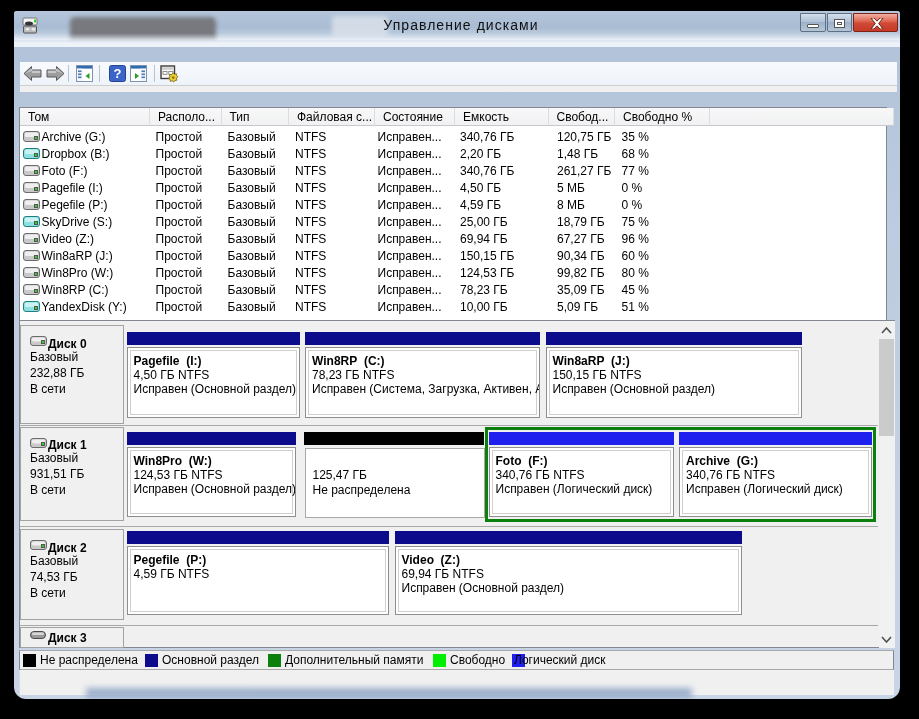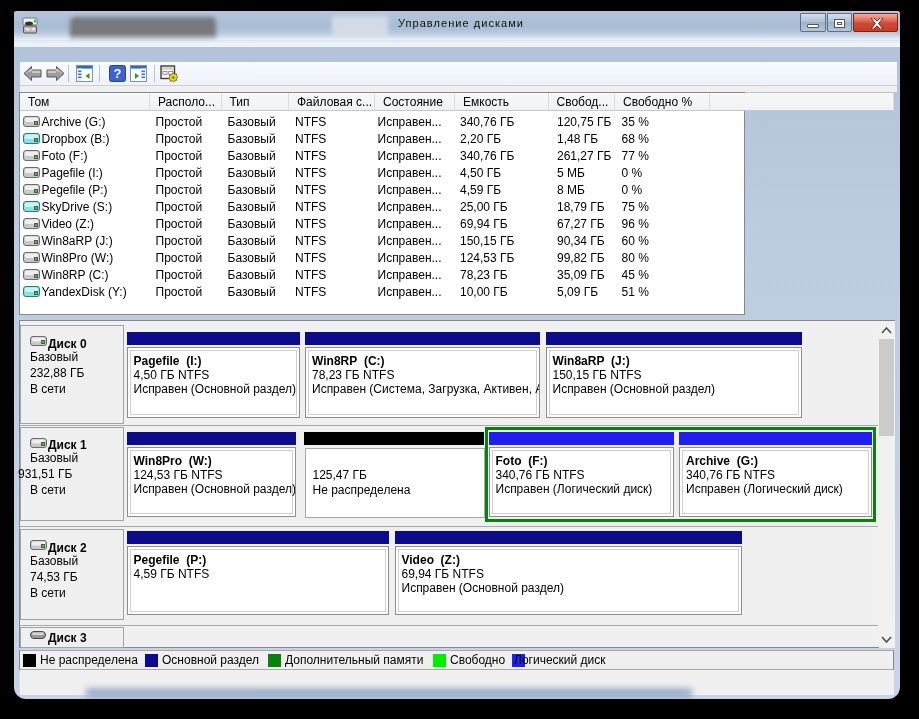--- a/index.html
+++ b/index.html
@@ -12,32 +12,32 @@
   border-radius:3px 3px 12px 12px; overflow:hidden; }
 .titlebar { position:absolute; left:0; top:0; width:100%; height:29px;
   background:linear-gradient(#b5c6db 0%, #a9bcd3 55%, #c3d1e2 90%, #dfe8f2 100%); }
 .titleglow { position:absolute; left:0; top:22px; width:100%; height:14px;
   background:linear-gradient(rgba(238,243,250,0), #eef3fa 75%); }
 .tabblur { position:absolute; left:56px; top:6px; width:146px; height:23px; border-radius:5px 5px 0 0;
   background:#77797e; filter:blur(2px); opacity:1; }
 .tabblur2 { position:absolute; left:318px; top:5px; width:56px; height:21px; border-radius:3px;
   background:#d7dfe9; filter:blur(2px); opacity:.9; }
 .title { position:absolute; left:0; top:5px; width:100%; text-align:center;
-  font-size:11px; letter-spacing:1.05px; color:#101010; }
+  font-size:14px; letter-spacing:1.05px; color:#101010; }
 .capbtn { position:absolute; top:2px; height:19px; border:1px solid #5f6f84;
   background:linear-gradient(#d4dfeb,#b0c2d6 45%,#9db2ca 50%,#b6c6d8); border-radius:0 0 2px 2px; }
 .closebtn { background:linear-gradient(#f0b0a4,#e06a55 40%,#cf4937 55%,#c63b27); border:1px solid #7e2318; }
 .menubar { position:absolute; left:5.5px; top:22px; width:877px; height:28.5px;
   background:#eef3fa; border-bottom:1px solid #ccd2dd; }
 .mitem { position:absolute; top:13px; font-size:12px; color:#000; }
 .toolbar { position:absolute; left:5.5px; top:50.5px; width:877px; height:24px;
   background:linear-gradient(#f8fafd,#eef3fa); border-bottom:1px solid #cfcfcf; }
 .tsep { position:absolute; top:3px; width:1px; height:17px; background:#b9c2cf; }
 .graystrip { position:absolute; left:5.5px; top:75px; width:877px; height:6px; background:#f0f0f0; }
-.toppane { position:absolute; left:5px; top:81px; width:726px; height:223px;
+.toppane { position:absolute; left:5px; top:96px; width:868px; height:223px;
   background:#fff; border:1px solid #828790; }
 .hcell { position:absolute; top:0px; height:18px; background:linear-gradient(#f8f8f9,#f0f1f2);
   border-right:1px solid #dcdde0; border-bottom:1px solid #c8c8cc;
   font-size:12px; color:#000; padding:2px 0 0 8px; white-space:nowrap; overflow:hidden; }
 .botpane { position:absolute; left:5px; top:309px; width:875.5px; height:328px;
   background:#f0f0f0; border:1px solid #828790; }
 .dlabel { border:1px solid #a3a3a3; background:#f0f0f0; }
 .hline { height:1px; background:#a8a8a8; }
 .pbox { background:#fff; border:1px solid #8e8e8e; overflow:hidden; }
 .pbox::before { content:""; position:absolute; left:2px; top:2px; right:2px; bottom:2px; border:1px solid #cfcfcf; }
@@ -321,21 +321,21 @@
 <div class="abs hline" style="left:6px;top:413.5px;width:858px"></div>
 <div class="abs dlabel" style="left:6px;top:415.5px;width:103.5px;height:94.5px"></div>
     <svg class="abs" style="left:16px;top:426.5px" width="17" height="10" viewBox="0 0 17 10">
 <rect x="0.5" y="0.5" width="16" height="9" rx="2.5" fill="#c9c9c9" stroke="#6b6b6b"></rect>
 <rect x="2" y="1.5" width="13" height="4.0" rx="1.5" fill="#efefef"></rect>
 <rect x="11" y="4" width="4" height="4" fill="#555"></rect>
 <rect x="12" y="5" width="2" height="2" fill="#2bd42b"></rect>
 </svg>
     <div class="abs t b" style="left:34px;top:427.0px">Диск 1</div>
     <div class="abs t" style="left:16px;top:440.0px">Базовый</div>
-    <div class="abs t" style="left:4px;top:456.0px">931,51 ГБ</div>
+    <div class="abs t" style="left:16px;top:456.0px">931,51 ГБ</div>
     <div class="abs t" style="left:16px;top:472.0px">В сети</div>
 <div class="abs" style="left:112.5px;top:421px;width:169.0px;height:13px;background:#0b0b8b"></div>
     <div class="abs pbox" style="left:112.5px;top:436px;width:169.0px;height:70px">
       <div class="abs t b" style="left:6px;top:6px">Win8Pro&nbsp; (W:)</div>
       <div class="abs t" style="left:6px;top:20px">124,53 ГБ NTFS</div>
       <div class="abs t" style="left:6px;top:34px">Исправен (Основной раздел)</div>
     </div>
 <div class="abs" style="left:289.5px;top:421px;width:180.5px;height:13px;background:#000"></div>
     <div class="abs ubox" style="left:289.5px;top:436px;width:180.5px;height:70px">
       <div class="abs t" style="left:7px;top:19px">125,47 ГБ</div>

